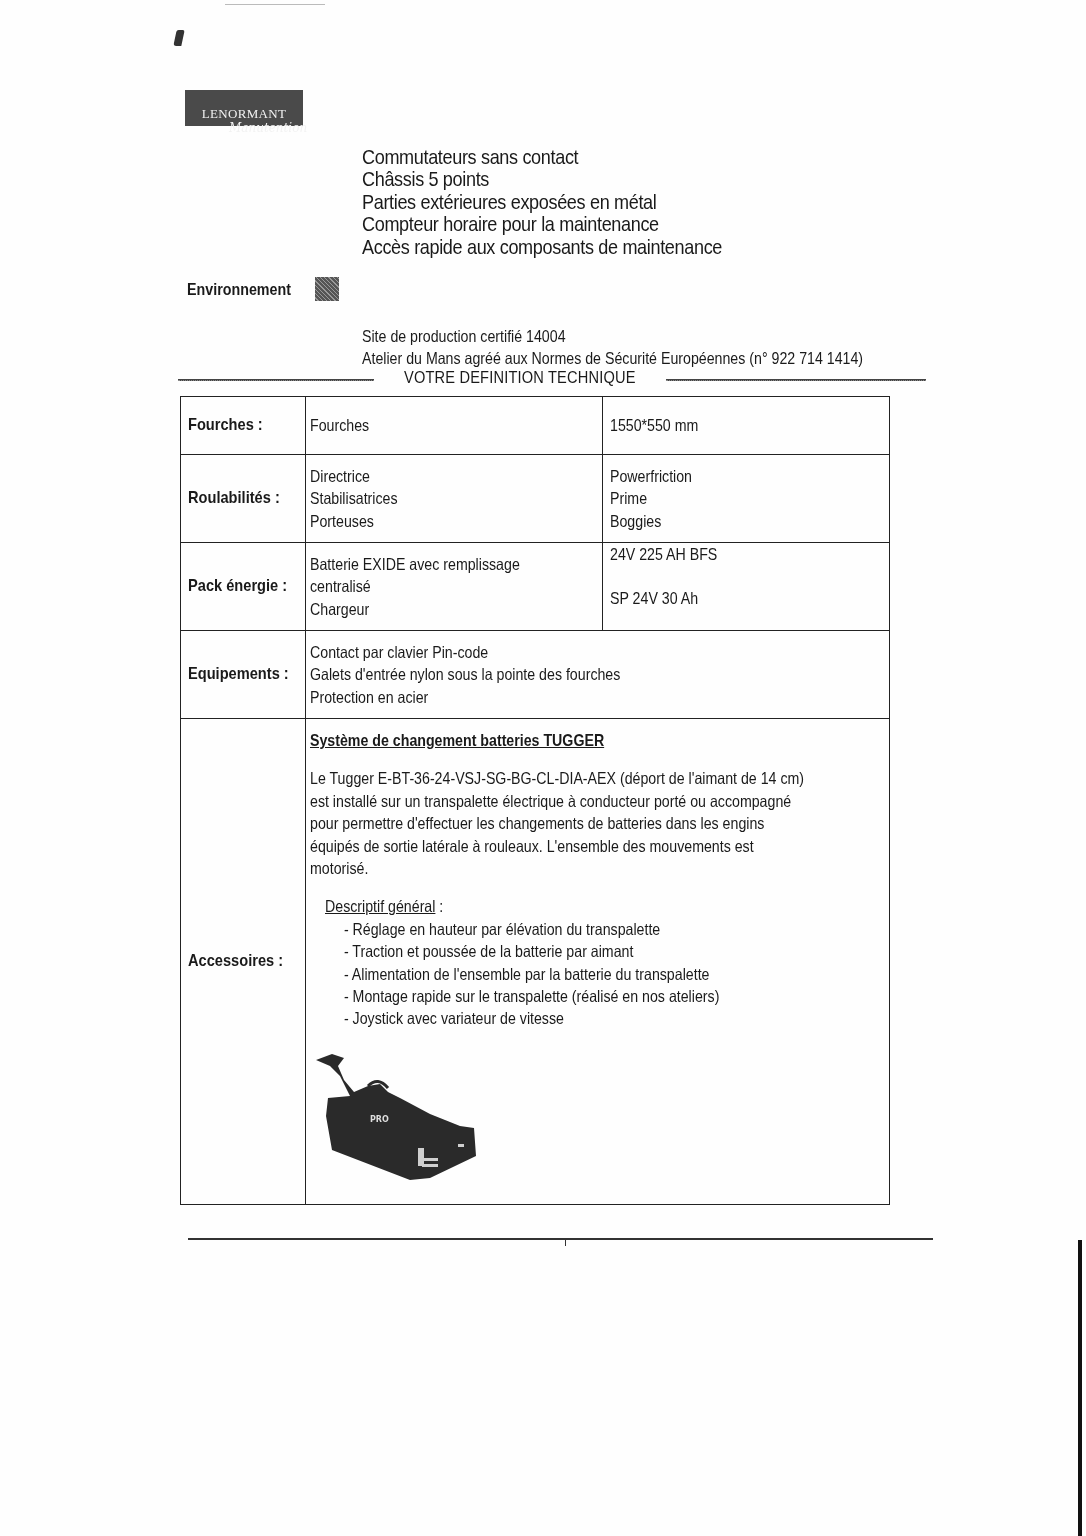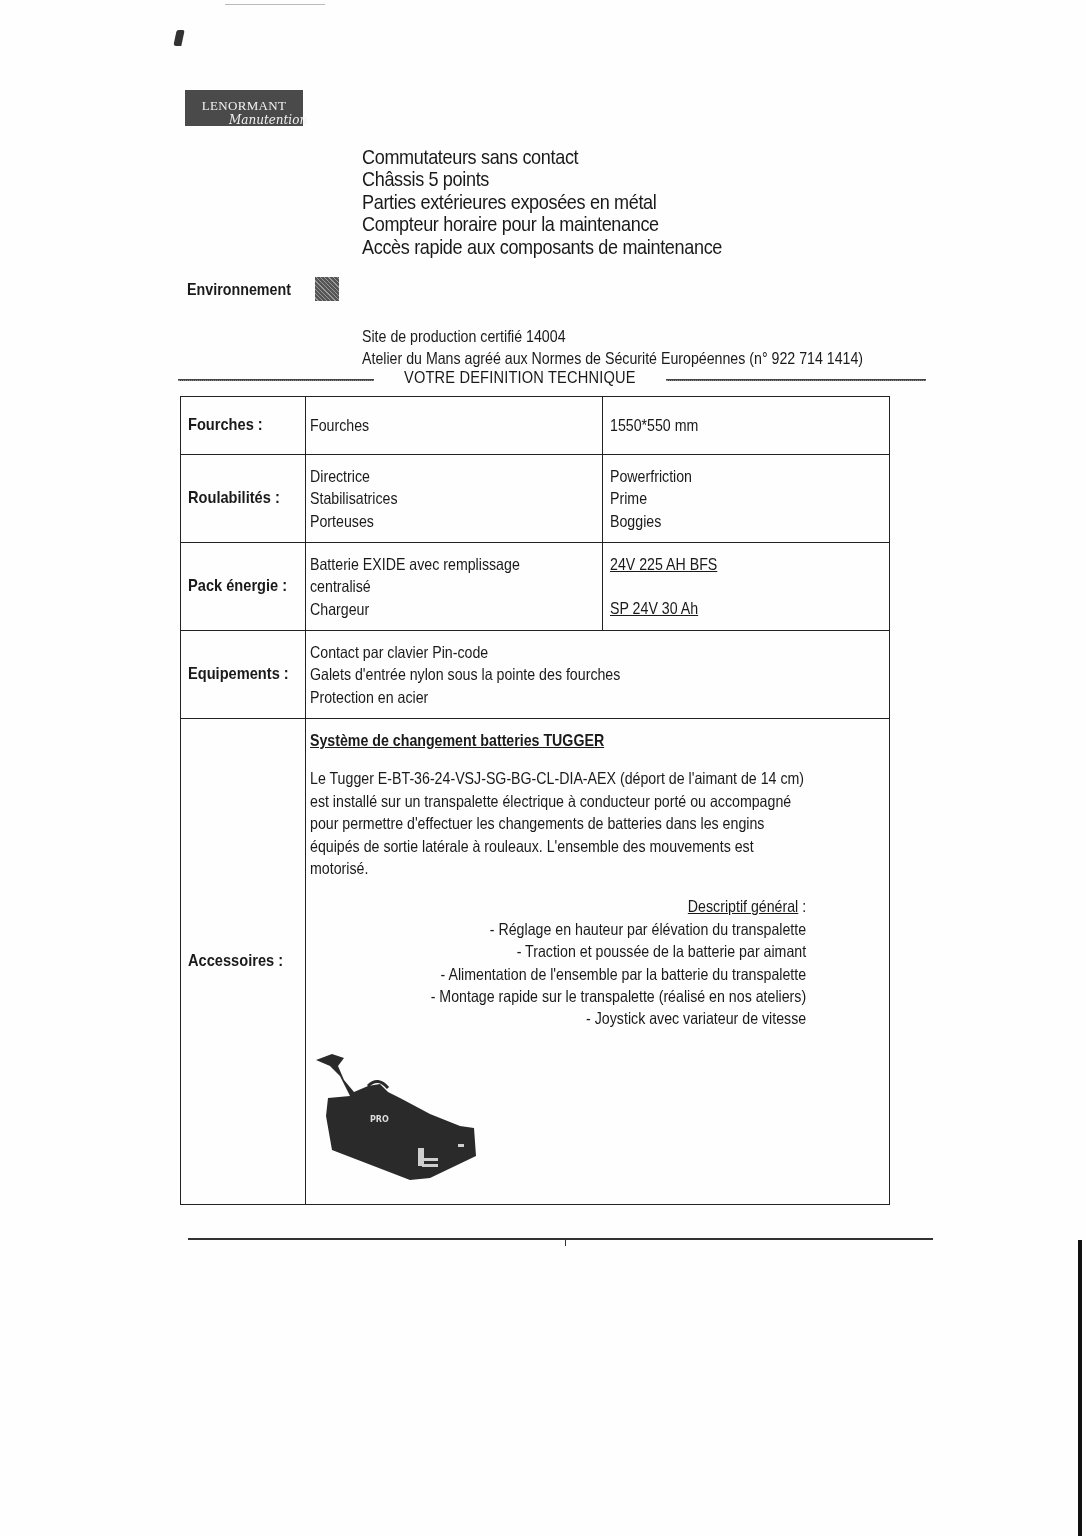--- a/index.html
+++ b/index.html
@@ -4,21 +4,21 @@
 <style>
   html, body { margin: 0; padding: 0; }
   body {
     width: 1086px; height: 1536px; background: #fefefe; position: relative; overflow: hidden;
     font-family: "Liberation Sans Narrow", "Liberation Sans", sans-serif;
     color: #1a1a1a;
   }
   .abs { position: absolute; }
   .mark-top { left: 175px; top: 30px; width: 8px; height: 16px; background: #333; transform: skewX(-12deg); border-radius: 2px 2px 0 3px; }
   .logo { left: 185px; top: 90px; width: 118px; height: 36px; background: #4a4a4a; color: #f2f2f2; text-align: center; }
-  .logo .l1 { font-family: "Liberation Serif", serif; font-size: 13px; letter-spacing: 0.3px; line-height: 15px; padding-top: 8px; }
+  .logo .l1 { font-family: "Liberation Serif", serif; font-size: 13px; letter-spacing: 0.3px; line-height: 15px; padding-top: 16px; }
   .logo .l2 { font-family: "DejaVu Serif", serif; font-style: italic; font-size: 12px; line-height: 15px; margin-left: 44px; }
   .feat { left: 362px; top: 146px; font-size: 21px; line-height: 22.4px; letter-spacing: -0.4px; }
   .feat div { transform: scaleX(0.86); transform-origin: left; white-space: nowrap; }
   .env-label { left: 187px; top: 280px; font-size: 17px; font-weight: bold; transform: scaleX(0.84); transform-origin: left; }
   .env-icon { left: 315px; top: 277px; width: 24px; height: 24px;
     background: repeating-linear-gradient(45deg, #555 0 2px, #999 2px 3px), #777; }
   .env-text { left: 362px; top: 280px; font-size: 16.5px; line-height: 22.4px; margin-top: 45px; }
   .env-text div { transform: scaleX(0.86); transform-origin: left; white-space: nowrap; }
   .section-title { left: 178px; top: 366px; width: 748px; height: 26px; }
   .section-title .line { position: absolute; top: 13px; height: 1px; background: #444; border-bottom: 1px dotted #888; }
@@ -26,21 +26,21 @@
   table.spec { position: absolute; left: 180px; top: 396px; width: 627px; border-collapse: collapse; }
   table.spec td { border: 1.5px solid #222; vertical-align: middle; padding: 0; font-size: 16.5px; line-height: 22.4px; }
   table.spec td .in { transform: scaleX(0.86); transform-origin: left; white-space: nowrap; }
   td.lbl { width: 190px; padding-left: 7px !important; font-weight: bold; font-size: 17px !important; }
   td.c1 { width: 292px; padding-left: 4px !important; }
   td.c2 { padding-left: 7px !important; }
   .u { text-decoration: underline; }
   .acc { padding: 10px 4px 0 4px !important; vertical-align: top !important; }
   .acc .head { font-weight: bold; text-decoration: underline; }
   .acc .para { margin-top: 16px; }
-  .acc .desc { margin-top: 16px; padding-left: 15px; text-align: right; }
+  .acc .desc { margin-top: 16px; padding-left: 15px; }
   .acc .desc .bul { padding-left: 22px; }
   .photo { margin-top: 22px; width: 170px; height: 130px; position: relative; }
   .bottom-line { left: 188px; top: 1238px; width: 745px; height: 2px; background: #333; }
   .bottom-tick { left: 565px; top: 1238px; width: 1px; height: 8px; background: #333; }
   .scan-edge { left: 1078px; top: 1240px; width: 4px; height: 296px; background: #111; }
   .top-line { left: 225px; top: 4px; width: 100px; height: 1px; background: #bbb; }
 </style>
 </head>
 <body>
 
@@ -103,21 +103,21 @@
   </tr>
   <tr style="height:88px;">
     <td class="lbl">
           <div class="in">Pack énergie :</div>
         </td>
     <td class="c1">
       <div class="in">Batterie EXIDE avec remplissage</div>
       <div class="in">centralisé</div>
       <div class="in">Chargeur</div>
     </td>
-    <td class="c2" style="vertical-align:top; padding-top:10px;text-decoration:underline;">
+    <td class="c2" style="vertical-align:top; ">
       <div class="in">24V 225 AH BFS</div>
       <div style="height:22px;"></div>
       <div class="in">SP 24V 30 Ah</div>
     </td>
   </tr>
   <tr style="height:88px;">
     <td class="lbl">
           <div class="in">Equipements :</div>
         </td>
     <td class="c1" colspan="2">

